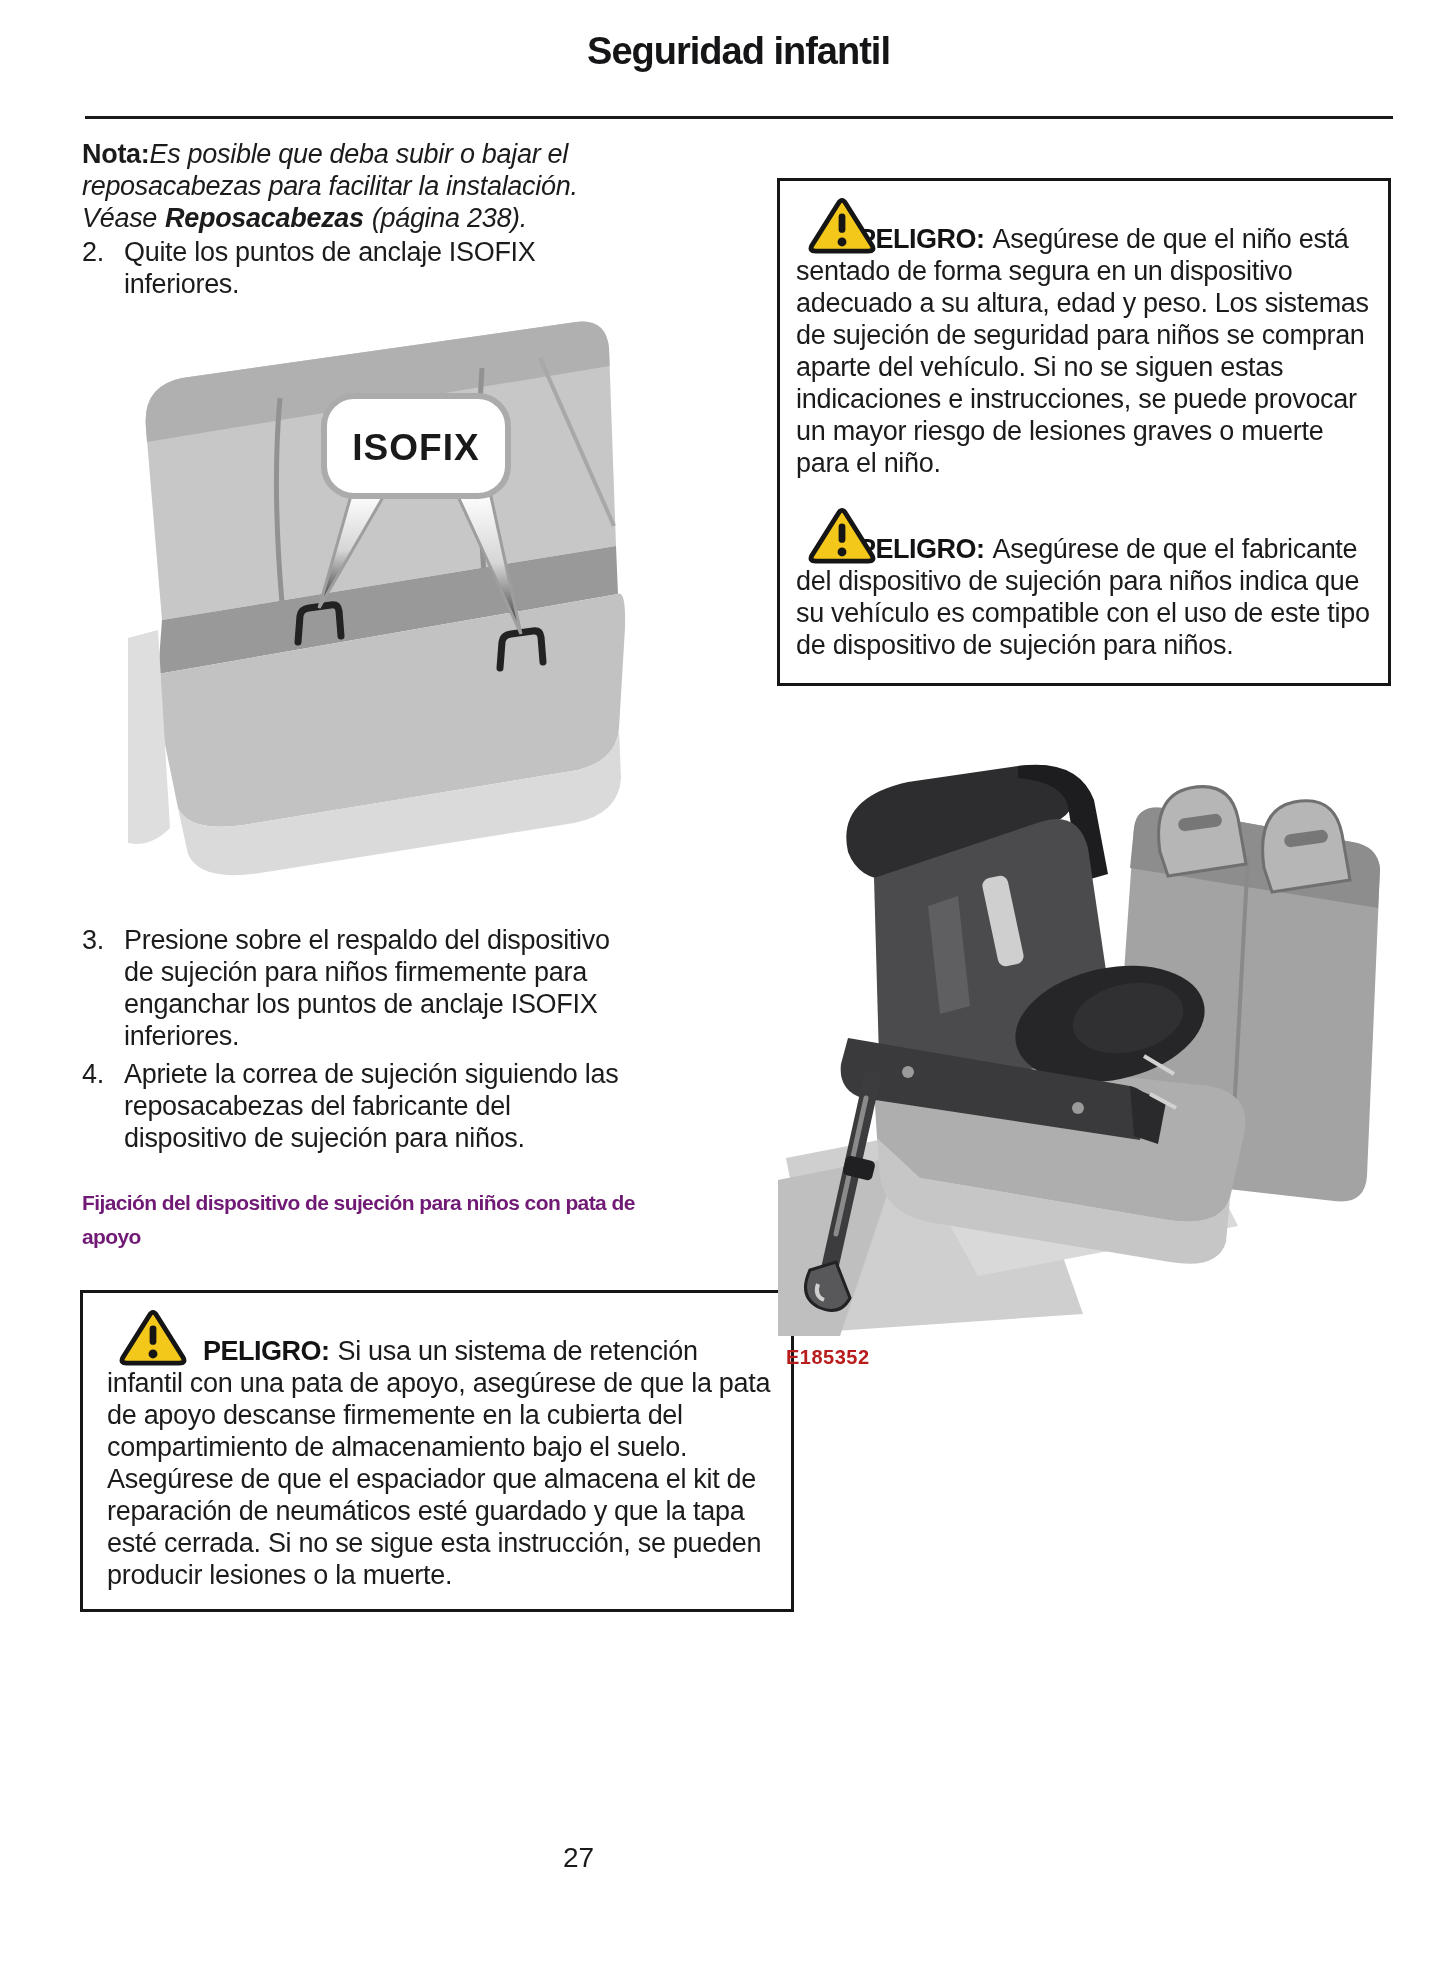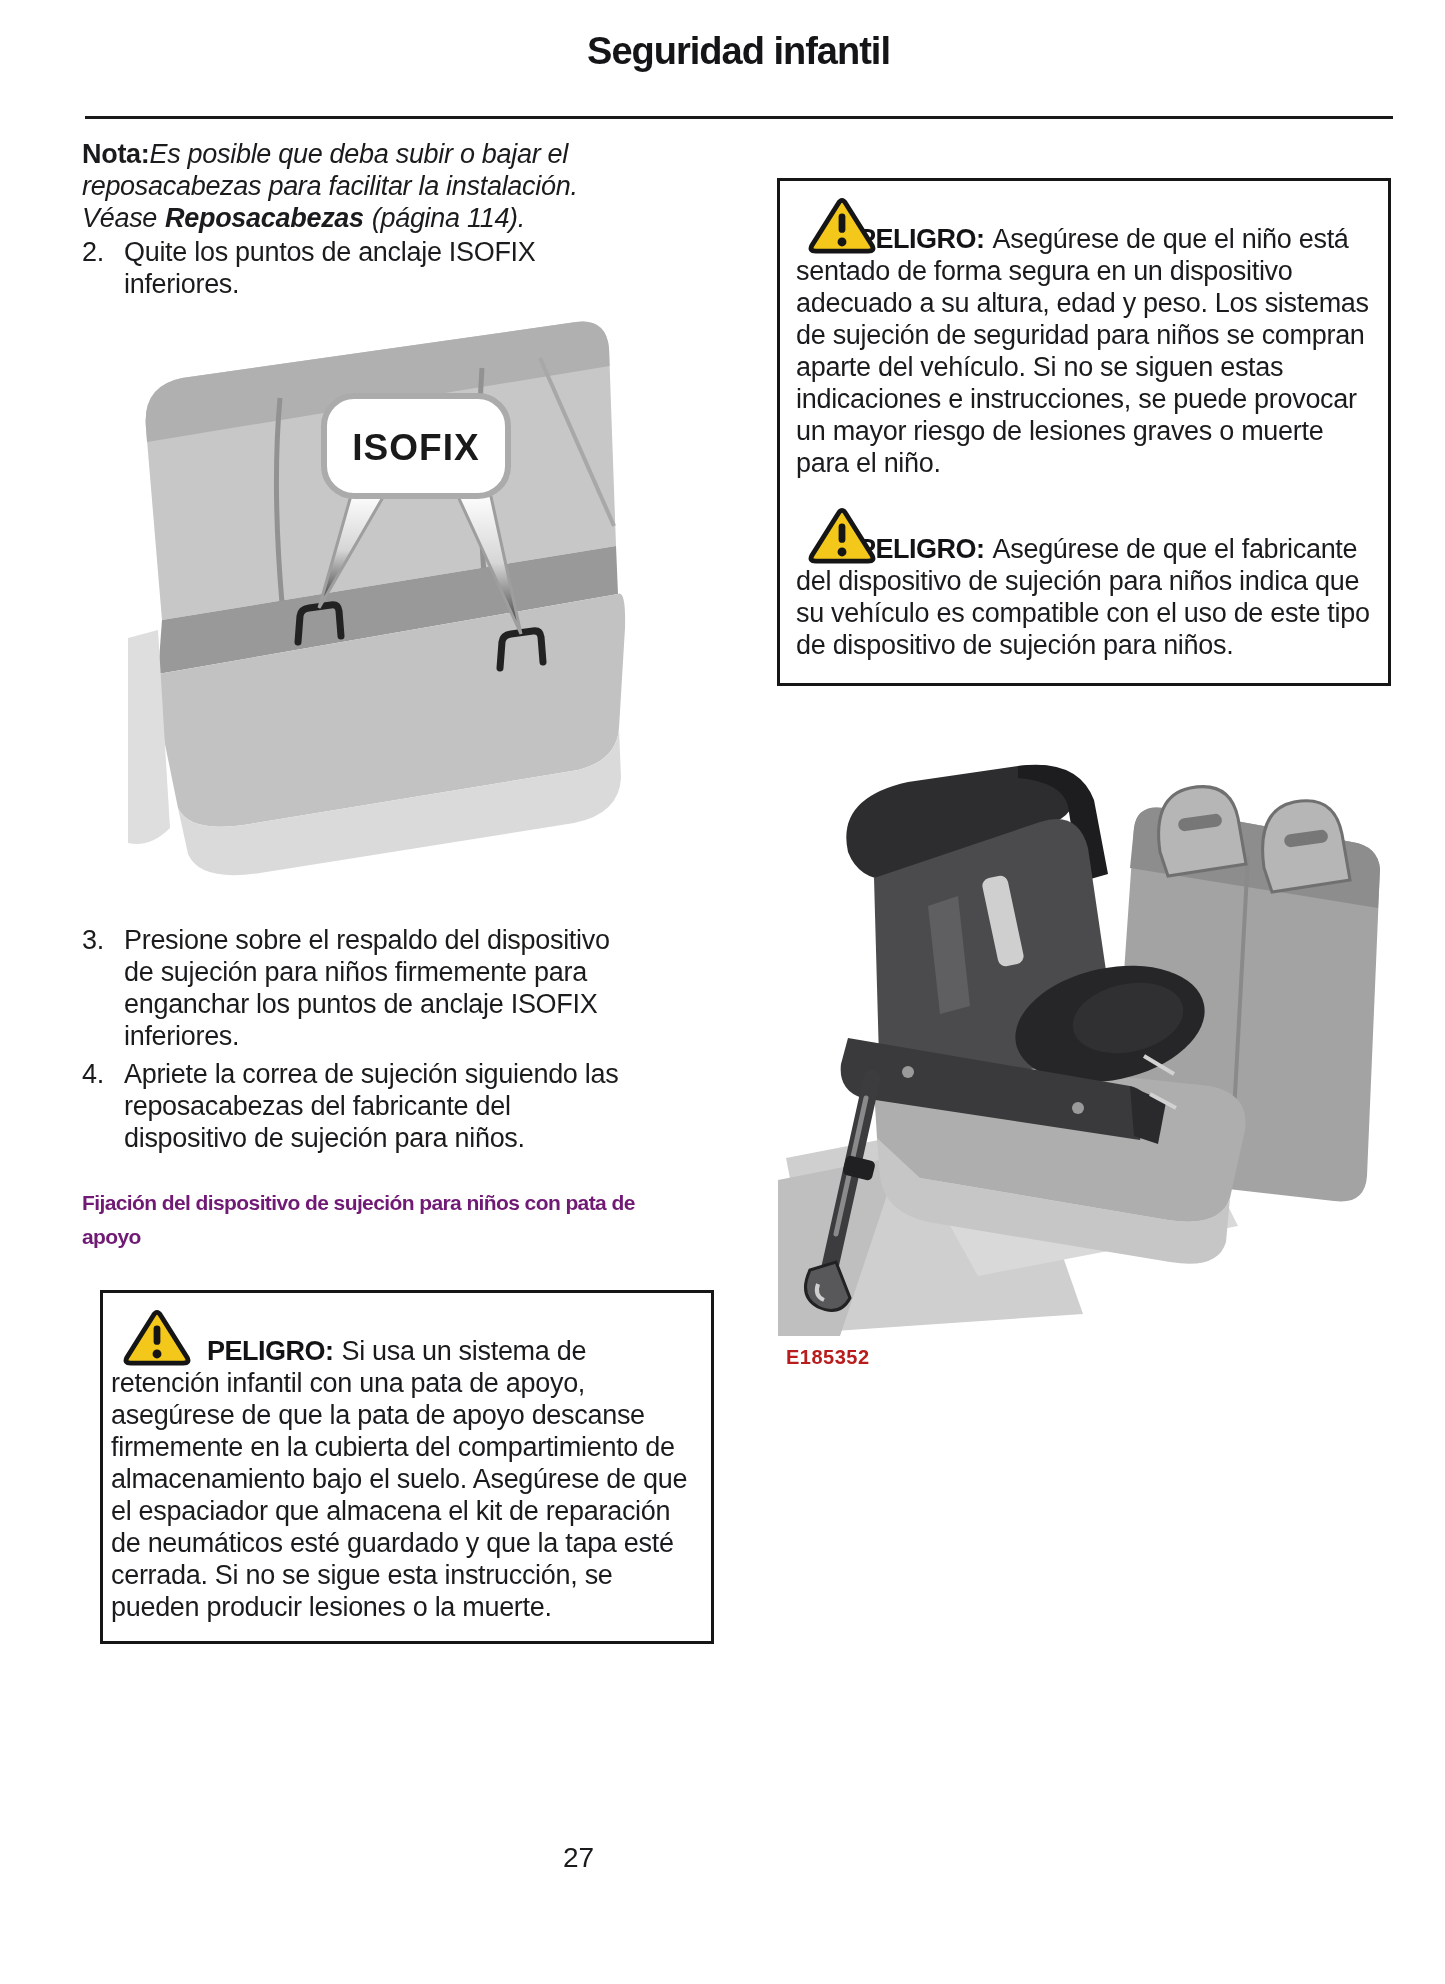--- a/index.html
+++ b/index.html
@@ -37,21 +37,21 @@
     left:82px;top:1186px;width:610px;
     font-size:21px;font-weight:700;line-height:34px;letter-spacing:-0.6px;
     color:#701a75;
   }
   
   .warnbox{
     border:3px solid #161616;
     box-sizing:border-box;
     background:#ffffff;
   }
-  .warnbox-left{left:100px;top:1290px;width:614px;padding:16px 20px 18px 8px;}
+  .warnbox-left{left:80px;top:1290px;width:714px;padding:16px 20px 18px 24px;}
   .warnbox-right{left:777px;top:178px;width:614px;padding:16px 18px 22px 16px;}
   .warning{position:relative;}
   .warning + .warning{margin-top:28px;}
   .w-icon{position:absolute;left:12px;top:0;width:68px;height:58px;}
   .warning p{margin:0;padding-top:26px;}
   .warnbox-right .warning p{text-indent:62px;}
   .warnbox-left .warning p{text-indent:96px;}
   .w-label{font-weight:800;letter-spacing:-0.5px;margin-right:8px;color:#131315;}
   
   .fig-isofix{left:128px;top:306px;width:502px;height:594px;}
@@ -63,21 +63,21 @@
 </style>
 </head>
 <body>
 
 <div class="page">
 
   <div class="abs title">Seguridad infantil</div>
   <div class="abs rule"></div>
 
   <div class="abs note body-text">
-    <span class="n-label">Nota:</span><span class="n-italic">Es posible que deba subir o bajar el reposacabezas para facilitar la instalación. Véase</span><span class="n-bolditalic">Reposacabezas</span><span class="n-italic">(página 114).</span>
+    <span class="n-label">Nota:</span><span class="n-italic">Es posible que deba subir o bajar el reposacabezas para facilitar la instalación. Véase</span><span class="n-bolditalic">Reposacabezas</span><span class="n-italic">(página 238).</span>
   </div>
 
   <div class="abs step step2 body-text">
     <span class="s-num">2.</span>
     <span class="s-text">Quite los puntos de anclaje ISOFIX inferiores.</span>
   </div>
 
   <svg class="abs fig-isofix" viewBox="0 0 502 594">
     <defs>
       <linearGradient id="wedge" x1="0" y1="0" x2="0" y2="1">

